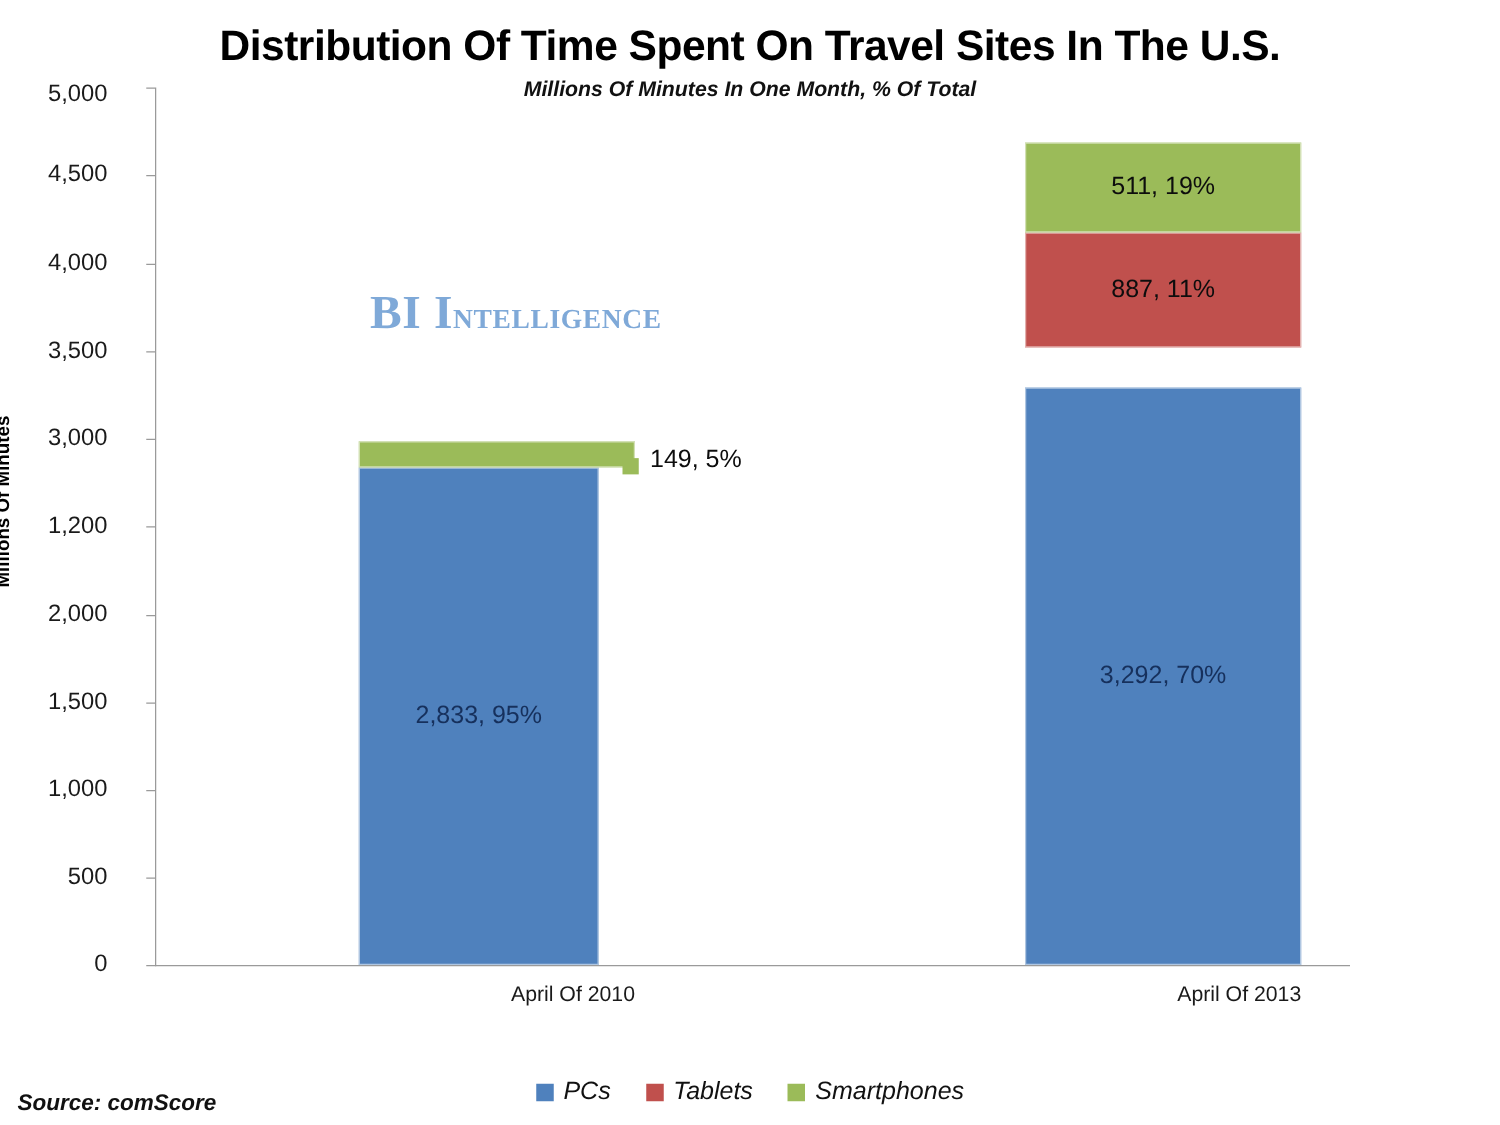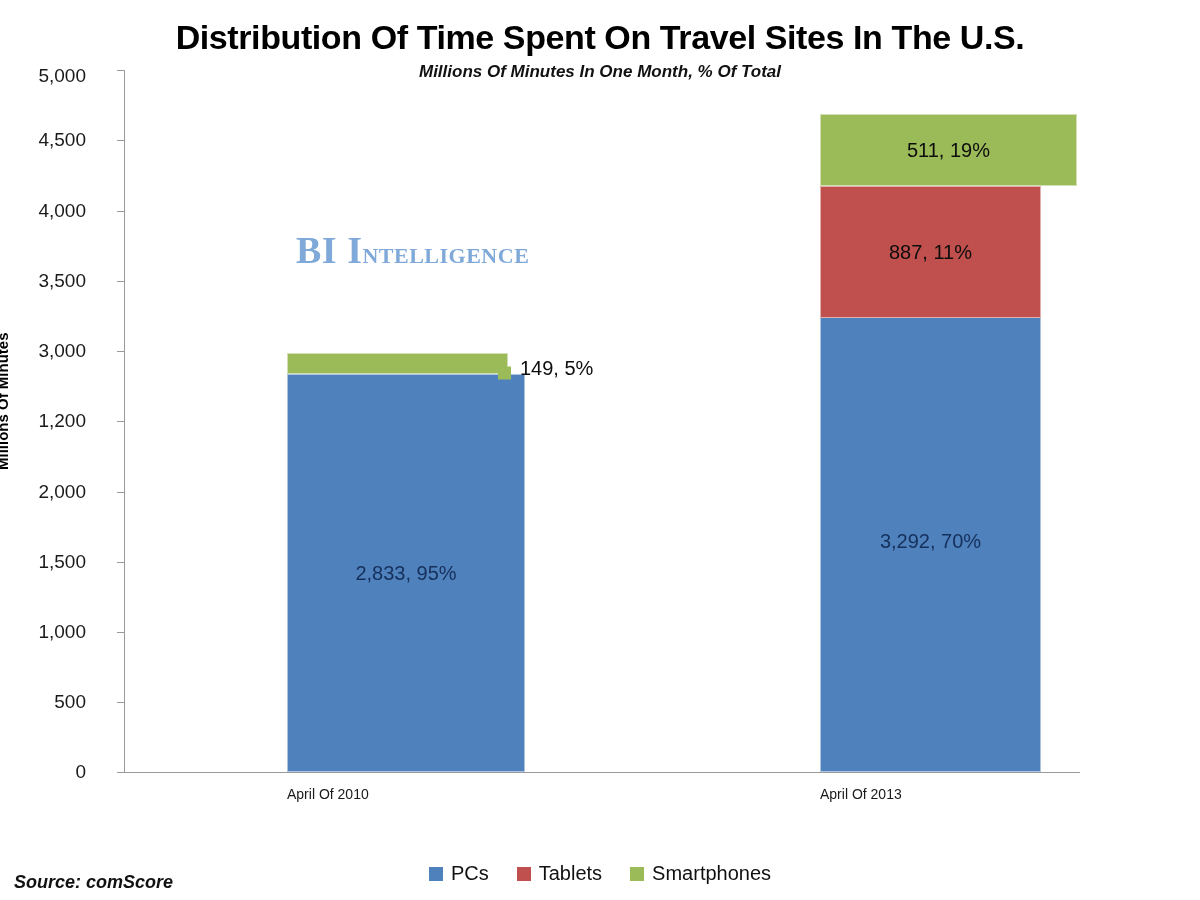--- a/index.html
+++ b/index.html
@@ -105,22 +105,22 @@
   }
   .outside-swatch {
     width: 13px; height: 13px;
     display: inline-block;
   }
 
   
   .x-label {
     position: absolute;
     top: 786px;
-    text-align: left;
-    font-size: 14px;
+    text-align: right;
+    font-size: 17px;
     color: #1a1a1a;
     white-space: nowrap;
   }
 
   
   .watermark {
     position: absolute;
     left: 296px; top: 228px;
     font-family: "Liberation Serif", serif;
     font-size: 38px;
@@ -132,20 +132,21 @@
   .watermark .sc { font-size: 22px; }
 
   
   .legend {
     position: absolute;
     left: 0; right: 0; top: 862px;
     display: flex;
     justify-content: center;
     align-items: flex-start;
     gap: 28px;
+    font-style: italic;
   }
   .legend-item {
     display: flex;
     align-items: center;
     gap: 8px;
     font-size: 20px;
     color: #111;
     white-space: nowrap;
   }
   .legend-swatch { width: 14px; height: 14px; display: inline-block; }
@@ -197,43 +198,43 @@
   <div class="y-tick" style="top:632px"></div>
   <div class="y-tick" style="top:702px"></div>
   <div class="y-tick" style="top:772px"></div>
 
   <div class="watermark">
     <span>BI</span><span>&nbsp;</span><span>I</span><span class="sc">NTELLIGENCE</span>
   </div>
 
   <div>
 
-    <div class="bar-seg" style="left:287px; width:238px; top:374px; height:398px; background:#4F81BD;">
+    <div class="bar-seg" style="left:287px; width:192px; top:374px; height:398px; background:#4F81BD;">
       <div class="seg-label" style="top:50%">2,833, 95%</div>
     </div>
 
     <div class="bar-seg" style="left:287px; width:221px; top:353px; height:21px; background:#9BBB59;"></div>
 
     <div class="outside-label" style="left:498px; top:368px;align-items:flex-end;">
       <span class="outside-swatch" style="background:#9BBB59;"></span>
       <span>149, 5%</span>
     </div>
   </div>
 
   <div>
 
     <div class="bar-seg" style="left:820px; width:221px; top:310px; height:462px; background:#4F81BD;">
       <div class="seg-label" style="top:50%">3,292, 70%</div>
     </div>
 
-    <div class="bar-seg" style="left:820px; width:221px; top:186px; height:132px; background:#C0504D;">
+    <div class="bar-seg" style="left:820px; width:221px; top:186px; height:92px; background:#C0504D;">
       <div class="seg-label dark-on-light" style="top:50%">887, 11%</div>
     </div>
 
-    <div class="bar-seg" style="left:820px; width:257px; top:114px; height:72px; background:#9BBB59;">
+    <div class="bar-seg" style="left:820px; width:221px; top:114px; height:72px; background:#9BBB59;">
       <div class="seg-label dark-on-light" style="top:50%">511, 19%</div>
     </div>
   </div>
 
   <div class="x-label" style="left:287px; width:221px;">April Of 2010</div>
   <div class="x-label" style="left:820px; width:221px;">April Of 2013</div>
 
   <div class="legend">
     <div class="legend-item">
       <span class="legend-swatch" style="background:#4F81BD;"></span>

